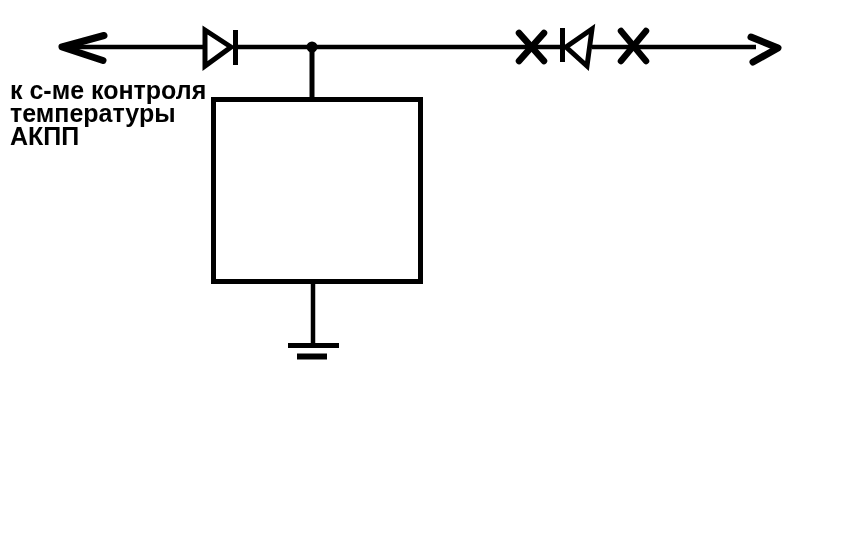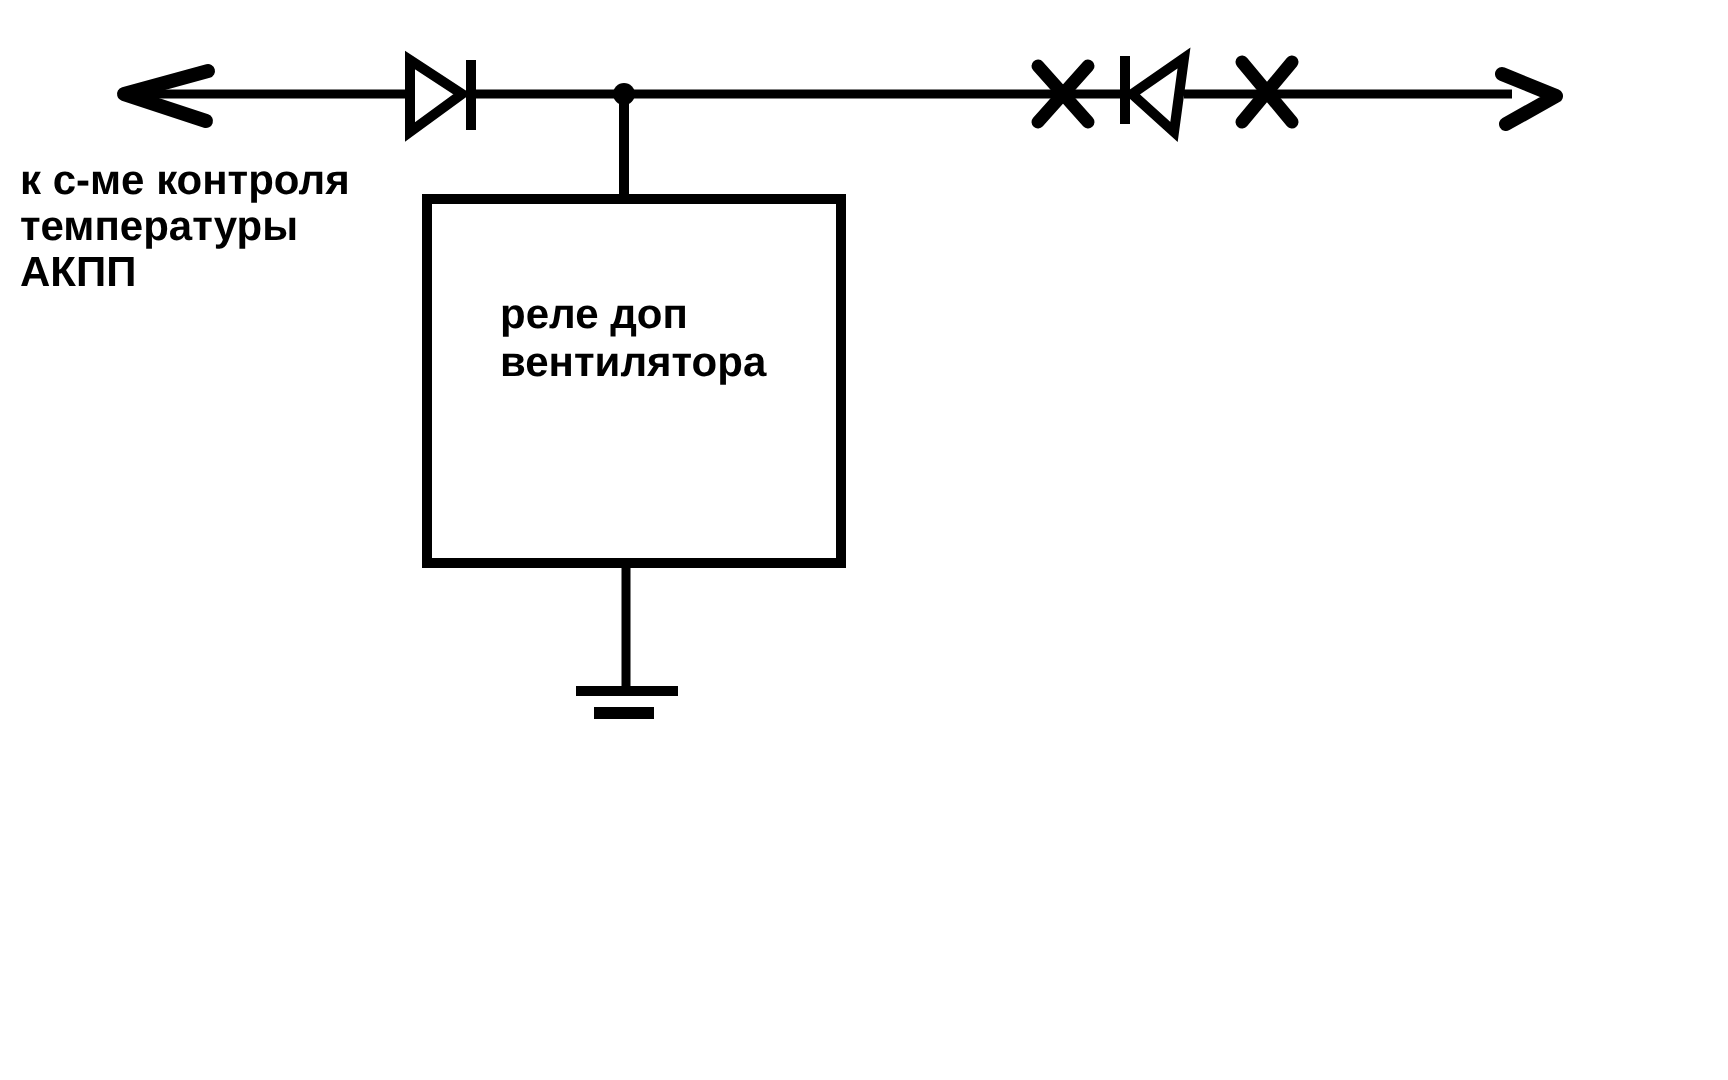--- a/index.html
+++ b/index.html
@@ -20,21 +20,21 @@
   .w5{stroke-width:5;}
   .w6{stroke-width:6.5;stroke-linecap:round;}
   .w7{stroke-width:7;stroke-linecap:round;stroke-linejoin:round;}
   .fill-ink{fill:var(--ink);stroke:none;}
   .hollow{fill:var(--bg);stroke:var(--ink);stroke-width:5;stroke-linejoin:miter;}
   
   .label{
     position:absolute;
     font-family:"Liberation Sans",sans-serif;
     font-weight:700;
-    font-size:21px;
+    font-size:25px;
     color:var(--ink);
     white-space:pre-line;
     line-height:24px;
   }
   #label-left{left:10px;top:79px;line-height:23px;}
   #label-right{left:628px;top:77px;}
   #label-relay{left:250px;top:146px;}
 </style>
 </head>
 <body>
@@ -83,15 +83,13 @@
       <line class="stroke w5" x1="288" y1="345.5" x2="339" y2="345.5"></line>
       <line class="stroke" stroke-width="6" x1="297" y1="356.5" x2="327" y2="356.5"></line>
     </g>
   </svg>
 
   <div class="label" id="label-left">к с-ме контроля
 температуры
 АКПП</div>
 
 
-  <div class="label" id="label-relay">реле доп
-вентилятора</div>
 </div>
 
 </body></html>

